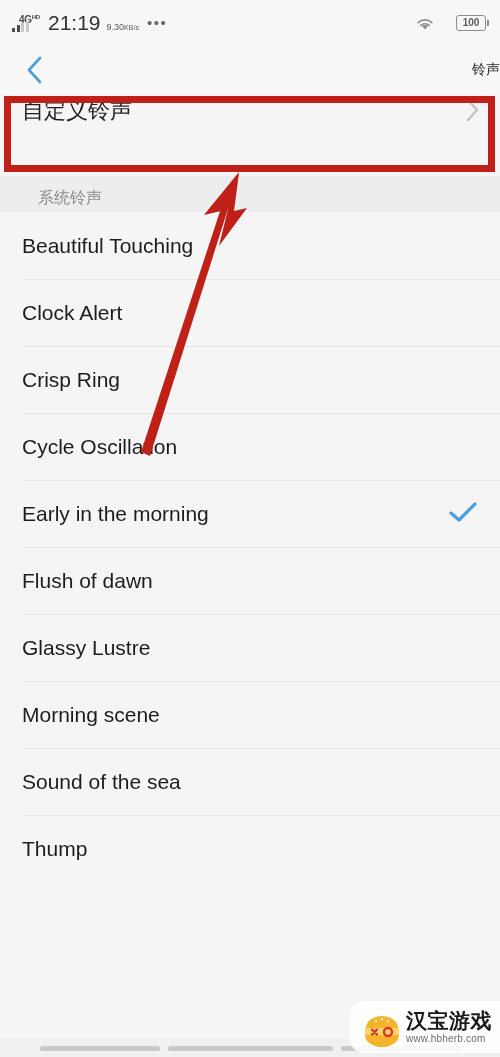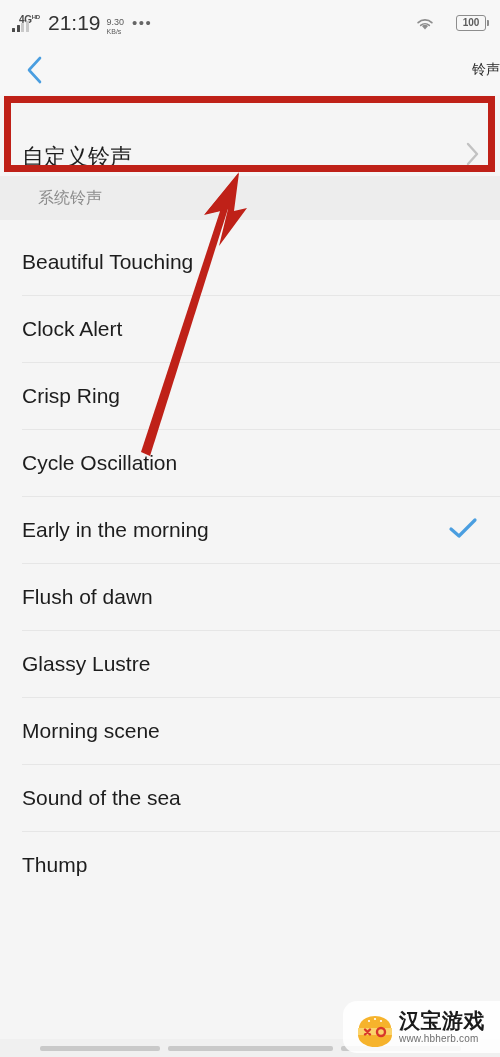--- a/index.html
+++ b/index.html
@@ -80,21 +80,21 @@
   .signal .bars i:nth-child(4){ height: 11px; background:#c9c9c9; }
 
   .clock {
     font-size: 21px;
     color: #333;
     letter-spacing: 0px;
     line-height: 21px;
   }
   .netspeed {
     display: flex;
-    flex-direction: column;
+    flex-direction: row;
     line-height: 9px;
     color: #5a5a5a;
     margin-top: 9px;
   }
   .netspeed .n1 { font-size: 9px; }
   .netspeed .n2 { font-size: 7px; }
   .dots {
     color: #666;
     font-size: 15px;
     letter-spacing: 1.5px;
@@ -151,21 +151,21 @@
   }
 
   
   .custom-row {
     position: absolute;
     top: 96px; left: 0;
     width: 500px;
     height: 76px;
     background: #f5f5f5;
     display: flex;
-    align-items: flex-end;
+    align-items: flex-start;
     box-sizing: border-box;
     padding: 0 20px 0 22px;
   }
   .custom-row .label {
     font-size: 22px;
     color: #1d1d1d;
   }
   .custom-row .chev {
     margin-left: auto;
   }
@@ -193,21 +193,21 @@
     box-sizing: border-box;
   }
   .section-header span {
     font-size: 16px;
     color: #8c8c8c;
   }
 
   
   .list {
     position: absolute;
-    top: 228px; left: 0;
+    top: 212px; left: 0;
     width: 500px;
     background: #a3a3a3;
   }
   .row {
     position: relative;
     height: 67px;
     display: flex;
     align-items: center;
     box-sizing: border-box;
     padding: 0 22px;
@@ -241,21 +241,21 @@
   
   .watermark {
     position: absolute;
     right: 0; bottom: 4px;
     z-index: 8;
     display: flex;
     align-items: center;
     gap: 2px;
     background: rgba(255,255,255,0.86);
     border-radius: 14px 0 0 14px;
-    padding: 6px 15px 6px 10px;
+    padding: 6px 8px 6px 10px;
   }
   .wm-text { display: flex; flex-direction: column; line-height: 1; }
   .wm-title {
     font-size: 21px;
     font-weight: bold;
     color: #1a1a1a;
     letter-spacing: 0.5px;
   }
   .wm-url {
     font-size: 10px;

